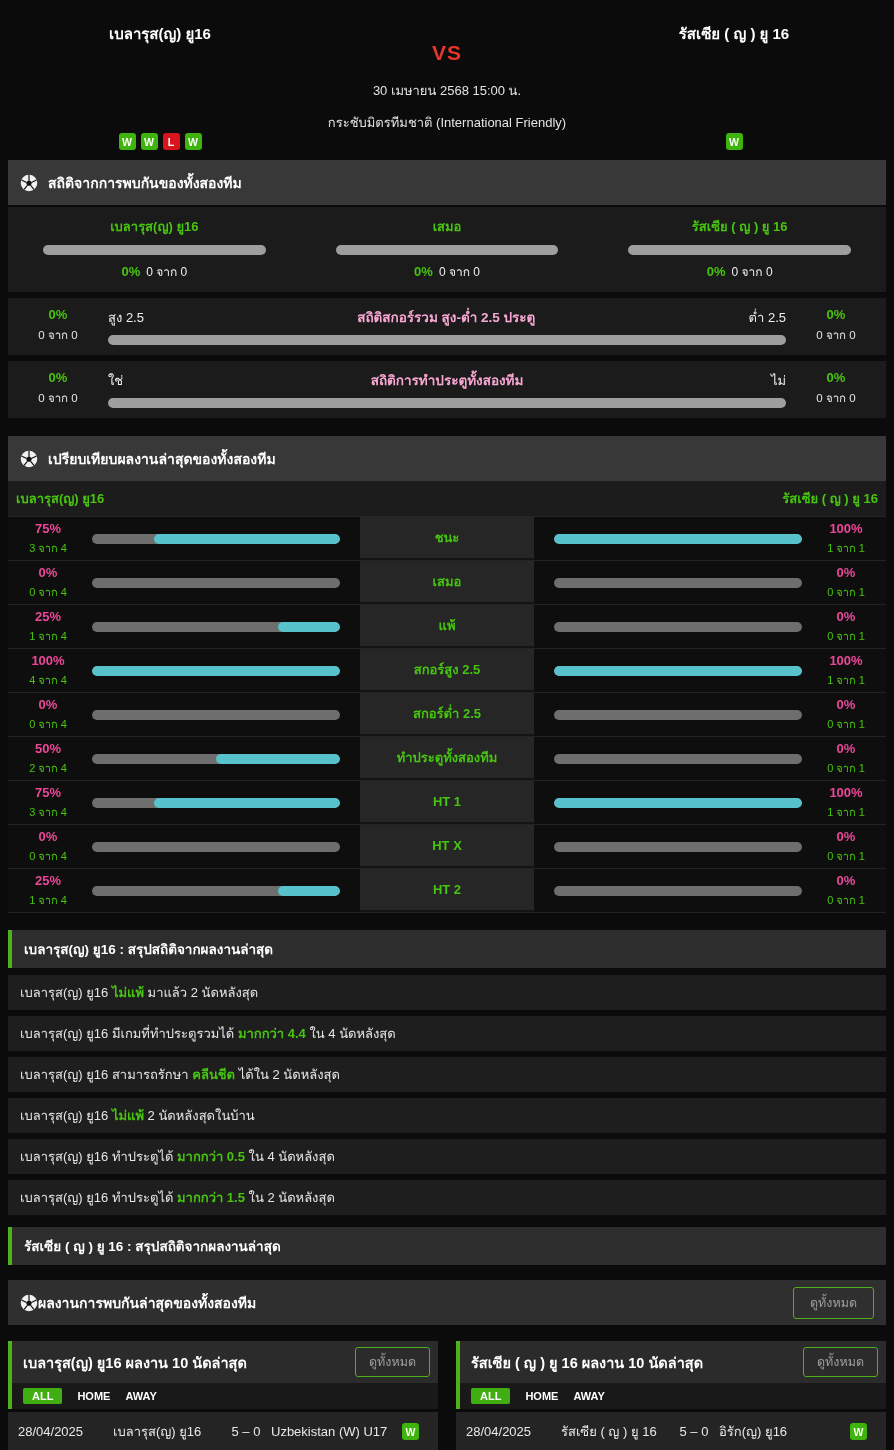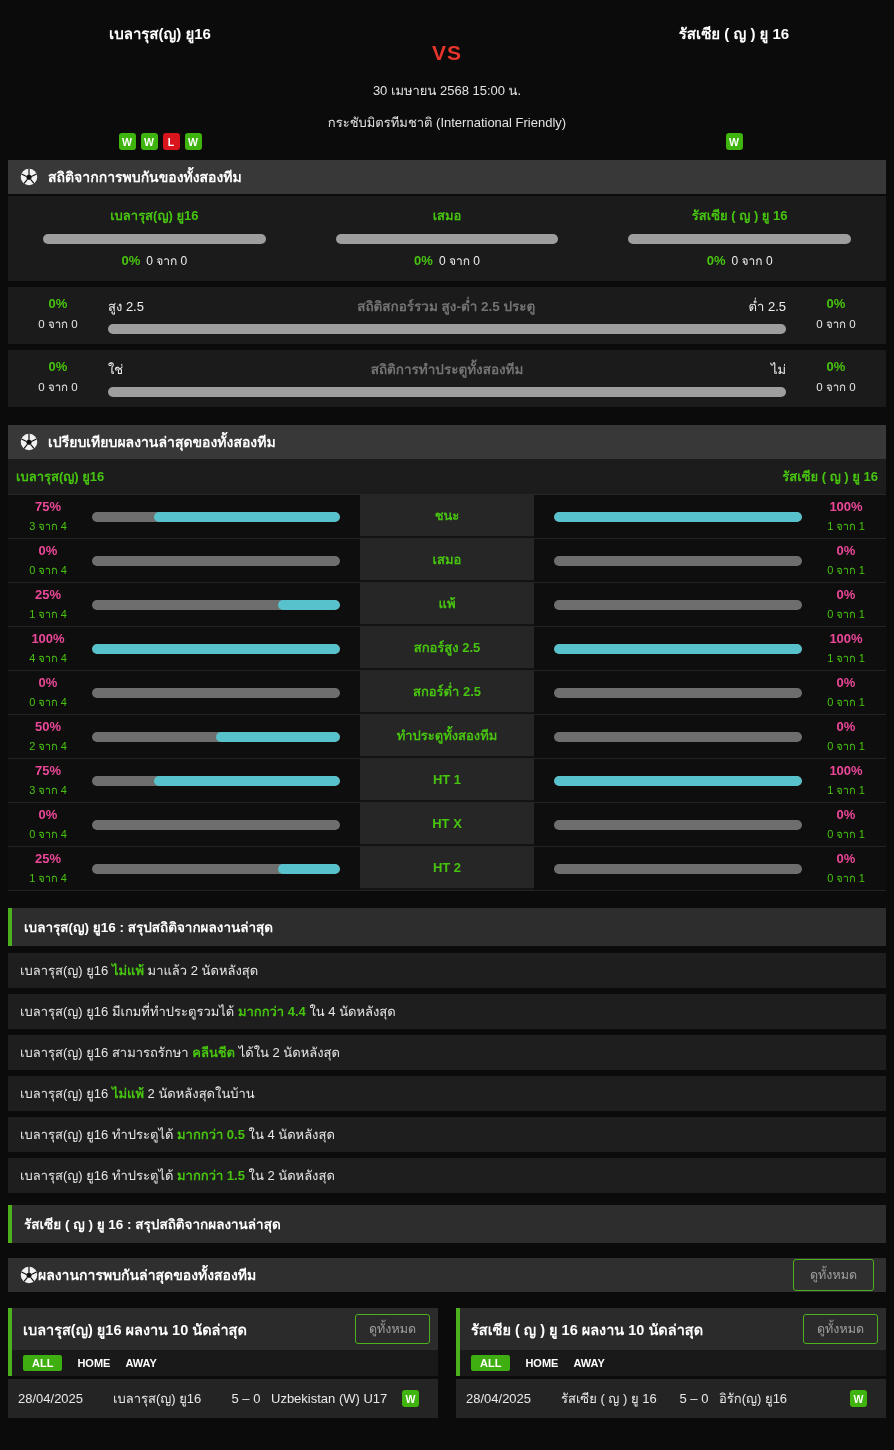--- a/index.html
+++ b/index.html
@@ -19,41 +19,41 @@
   .vs { color:#e8352b; font-weight:bold; font-size:21px; margin-top:25px; letter-spacing:1px; }
   .mh-date { margin-top:15px; font-size:13px; color:#e3e3e3; }
   .mh-comp { margin-top:11px; font-size:13px; color:#e3e3e3; }
   .form-row { display:flex; gap:5px; }
   .form-badge { width:17px; height:17px; border-radius:3px; display:flex; align-items:center; justify-content:center;
     color:#fff; font-size:10.5px; font-weight:bold; }
   .form-badge.w { background:#3fb30e; }
   .form-badge.l { background:#d8141c; }
 
   
-  .section-bar { margin:0 8px; height:34px; background:#383838; display:flex; align-items:center; gap:10px;
+  .section-bar { margin:0 8px; height:45px; background:#383838; display:flex; align-items:center; gap:10px;
     padding:0 12px; font-weight:bold; font-size:14px; color:#fff; }
   .section-bar.spread { justify-content:space-between; background:#2f2f2f; margin-top:15px; }
   .sb-left { display:flex; align-items:center; }
   .ball-icon { width:18px; height:18px; flex:0 0 auto; }
 
   
   .card { background:#1b1b1b; margin:2px 8px 6px; }
   .h2h-cols { display:flex; padding:9px 0 11px; }
   .h2h-col { flex:1; text-align:center; }
   .h2h-name { color:#47c40f; font-weight:bold; font-size:13px; }
   .h2h-bar { height:10px; background:#9e9e9e; border-radius:5px; width:76%; margin:8px auto 7px; }
   .h2h-line { font-size:12px; color:#efefef; }
   .h2h-line .pct { color:#47c40f; font-weight:bold; font-size:13px; margin-right:6px; }
 
   .h2h-row-card { display:grid; grid-template-columns:100px 1fr 100px; align-items:center; padding:8px 0 10px; }
   .stat-block { text-align:center; }
   .stat-block .pct { color:#47c40f; font-weight:bold; font-size:13px; }
   .stat-block .cnt { color:#e6e6e6; font-size:11.5px; margin-top:4px; }
   .mid-top { display:flex; justify-content:space-between; align-items:baseline; font-size:13px; color:#efefef; }
-  .mid-title { color:#737373; font-weight:bold; font-size:13.5px; }
+  .mid-title { color:#f9a8d4; font-weight:bold; font-size:13.5px; }
   .mid-bar { height:10px; background:#9e9e9e; border-radius:5px; margin-top:7px; }
 
   
   .cmp-teams { margin:0 8px; background:#1c1c1c; display:flex; justify-content:space-between; align-items:center;
     padding:7px 8px; font-size:13px; font-weight:bold; color:#47c40f; border-bottom:1px solid #262626; }
   .cmp-rows { margin:0 8px; }
   .cmp-row { display:grid; grid-template-columns:80px 1fr 174px 1fr 80px; background:#0e0e0e;
     border-bottom:1px solid #232323; height:44px; align-items:center; }
   .cmp-stats { text-align:center; }
   .cmp-stats .pct { color:#ec4899; font-weight:bold; font-size:13px; }

